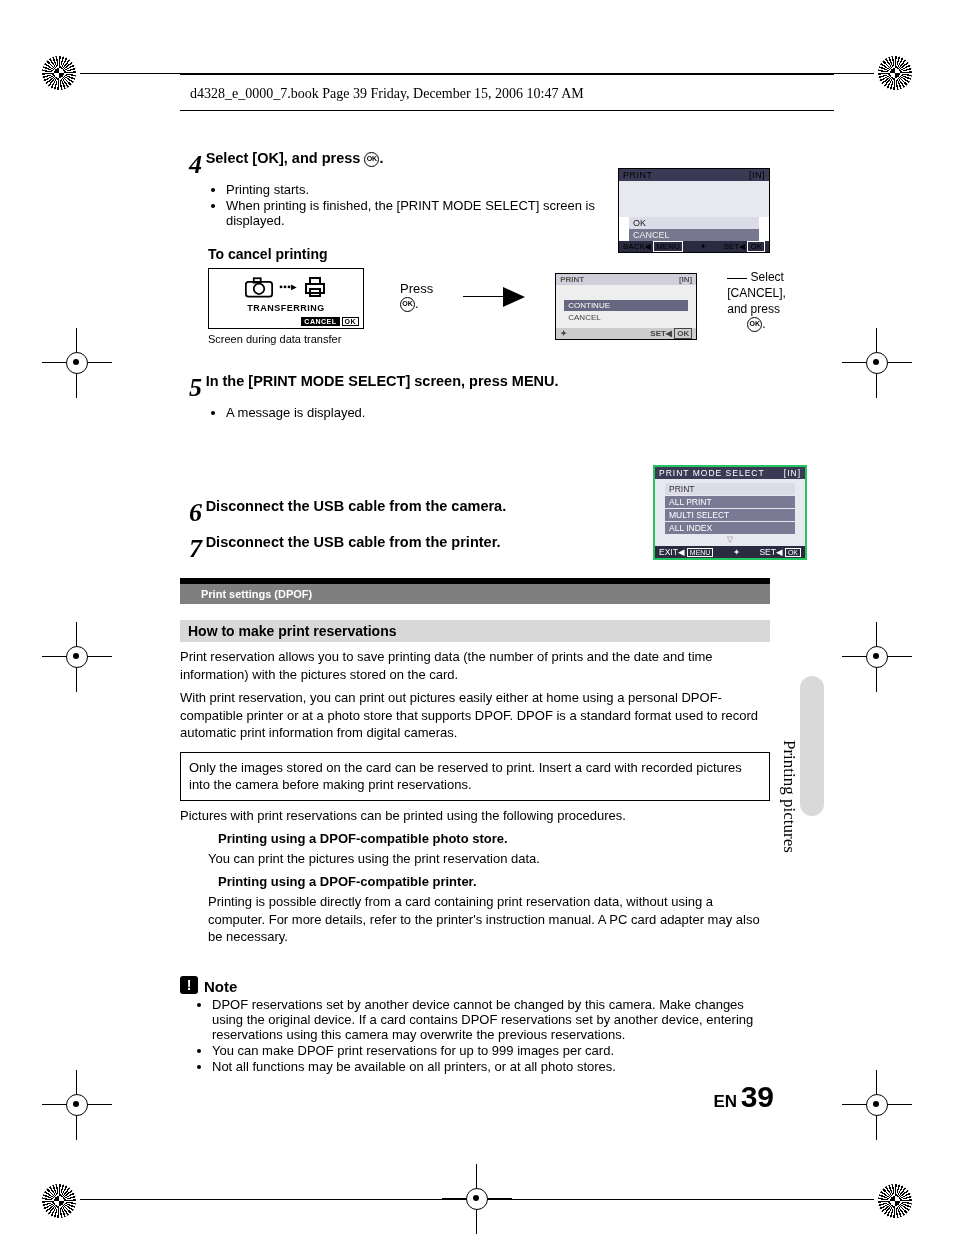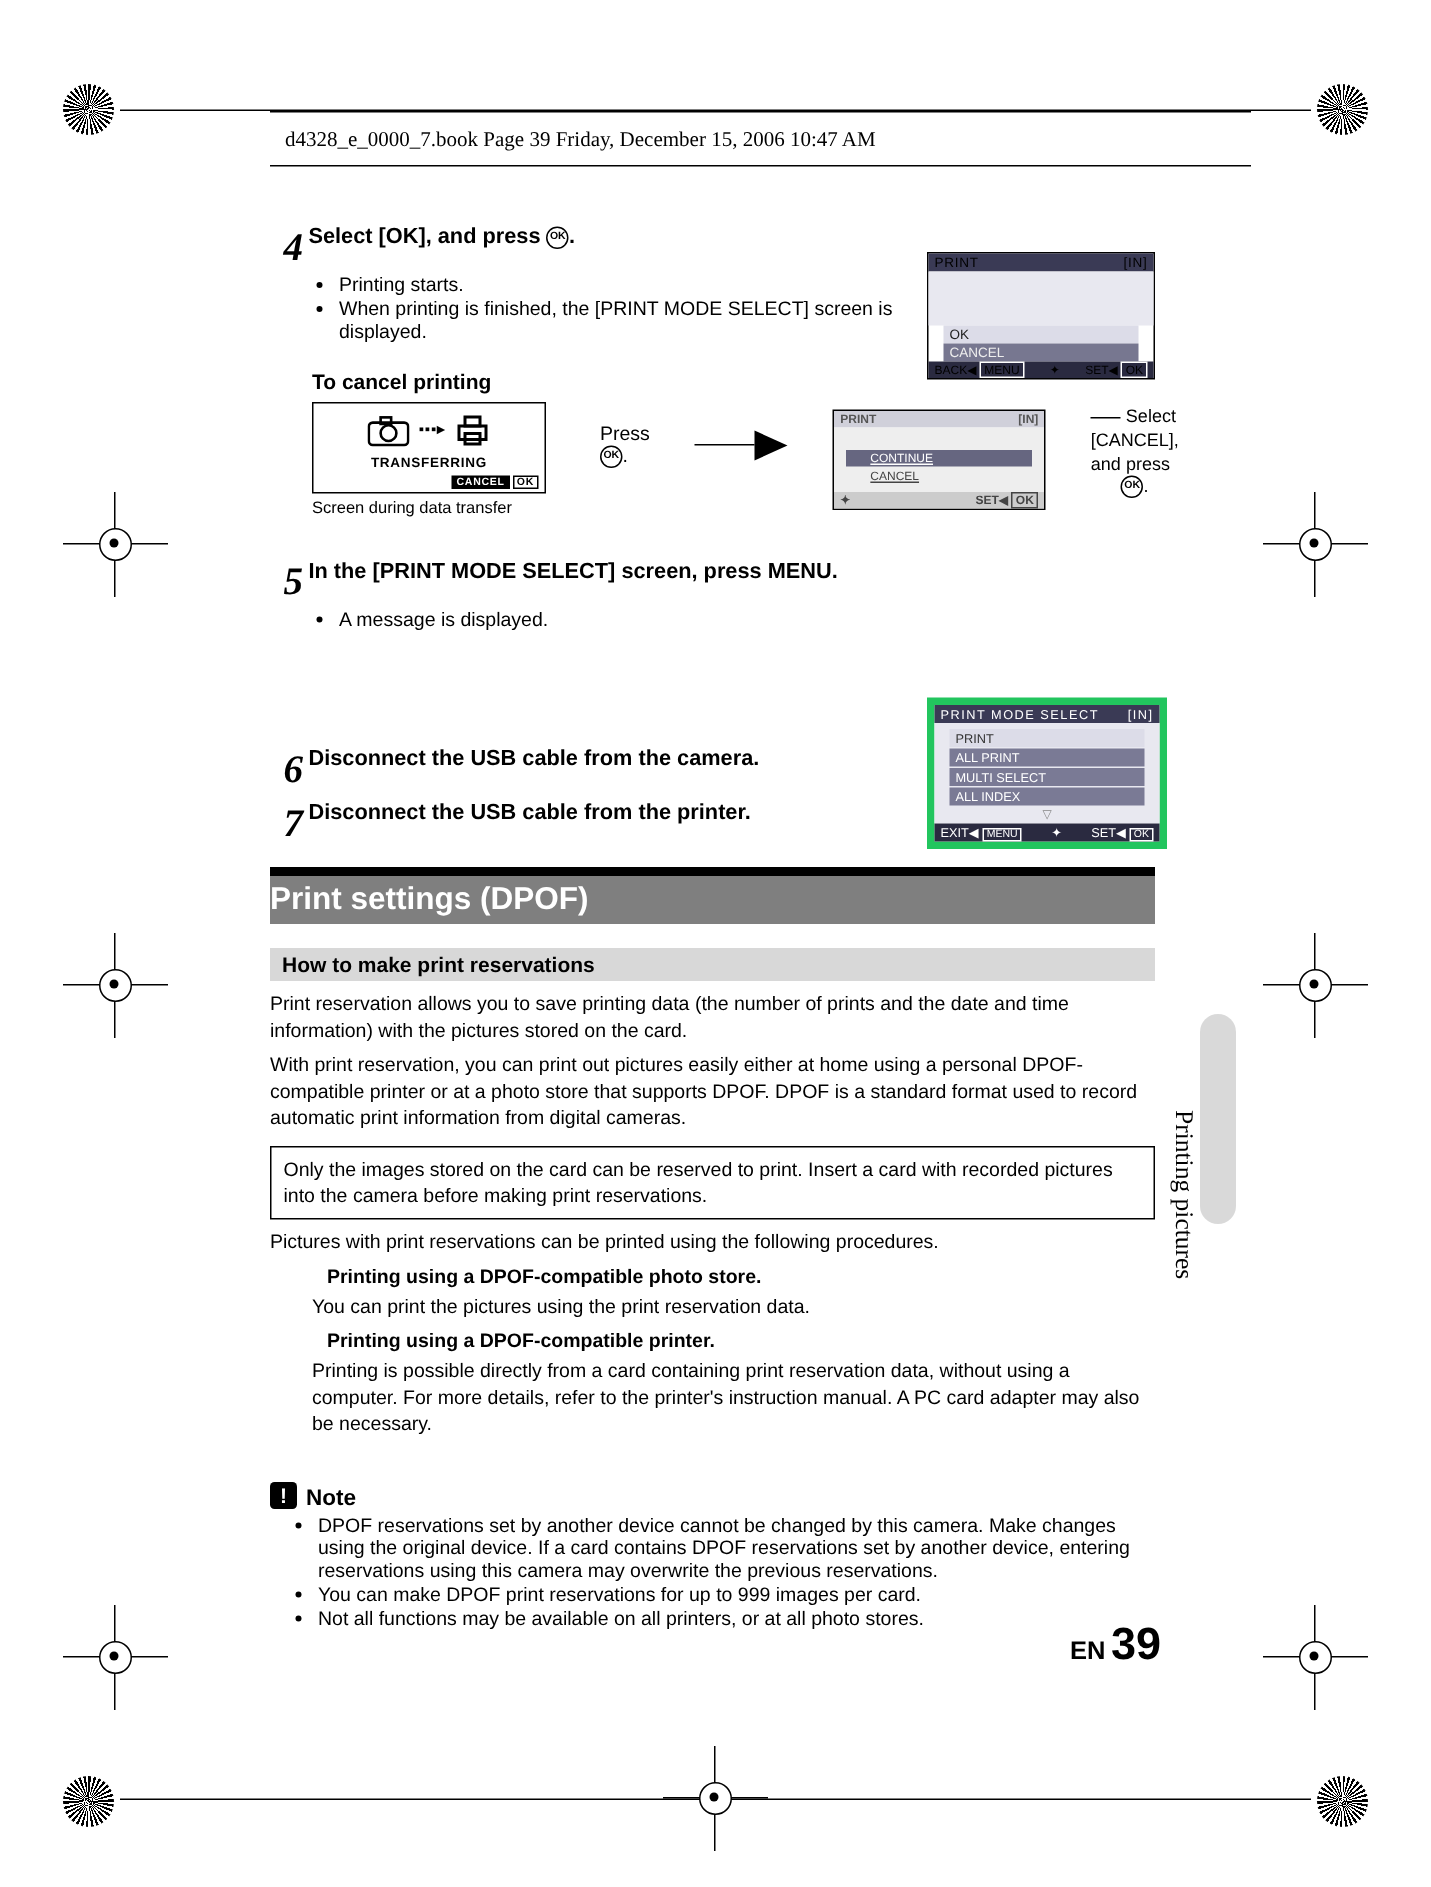--- a/index.html
+++ b/index.html
@@ -120,51 +120,51 @@
     border-left: 22px solid #000;
   }
 
   .lcd2 {
     width: 140px;
     border: 1px solid #000;
     font-size: 8px;
   }
   .lcd2 .titlebar { display:flex; justify-content:space-between; padding:1px 4px; background:#d0d0da; color:#555; font-weight:bold;}
   .lcd2 .body { background:#eee; padding: 14px 8px 4px; }
-  .lcd2 .opt { padding:1px 16px; margin:1px 0;text-decoration:underline; }
+  .lcd2 .opt { padding:1px 4px; margin:1px 0; }
   .lcd2 .sel { background:#666680; color:#fff; }
   .lcd2 .footer { display:flex; justify-content:space-between; padding:1px 4px; background:#ccc; color:#444; font-weight:bold;}
   .okicon {
     display:inline-block; border:1px solid #000; border-radius:50%;
     width:13px; height:13px; font-size:7px; line-height:12px; text-align:center;
     vertical-align:middle; font-weight:bold;
   }
   .caption { font-size: 11px; margin-top: 4px; }
 
   .cancel-row { display:flex; align-items:center; gap:30px; margin-left:28px; margin-top:6px;}
   .cancel-col { display:flex; flex-direction:column; }
 
   .lcd3 {
     position: absolute;
-    left: 618px; top: 465px;
+    left: 653px; top: 465px;
     width: 150px;
-    border: 5px solid #22c55e;
+    border: 2px solid #22c55e;
     font-size: 8.5px;
   }
   .lcd3 .titlebar { display:flex; justify-content:space-between; padding:1px 4px; background:#3a3a55; color:#fff; letter-spacing:1px;}
   .lcd3 .body { background:#e8e8f0; padding:3px 10px 2px; }
   .lcd3 .opt { background:#7a7a95; color:#fff; padding:1px 4px; margin:1px 0; }
   .lcd3 .opt.first { background:#dcdce8; color:#333; }
   .lcd3 .down { text-align:center; color:#888; font-size:8px; }
   .lcd3 .footer { display:flex; justify-content:space-between; padding:1px 4px; background:#2a2a40; color:#fff; }
   .lcd3 .footer .ok { border:1px solid #fff; padding:0 2px; font-size:7px; }
 
   .section-bar-wrap { margin-top: 14px; }
   .section-black { height: 6px; background: #000; }
-  .section-grey { background: #7f7f7f; color: #fff; font-weight: bold; font-size: 21px; padding: 4px 0; }
+  .section-grey { background: #7f7f7f; color: #fff; font-weight: bold; font-size: 11px; padding: 4px 21px; }
 
   .sub-grey { background: #d8d8d8; font-weight: bold; font-size: 14px; padding: 3px 8px; margin-top: 16px; }
 
   .para { font-size: 13px; line-height: 1.35; margin-top: 6px; }
   .boxnote { border: 1px solid #000; padding: 6px 8px; font-size: 13px; line-height:1.35; margin-top: 10px; }
 
   .bold { font-weight: bold; margin-left: 38px; }
   .indent { margin-left: 28px; margin-top:2px; }
 
   .note-icon {

